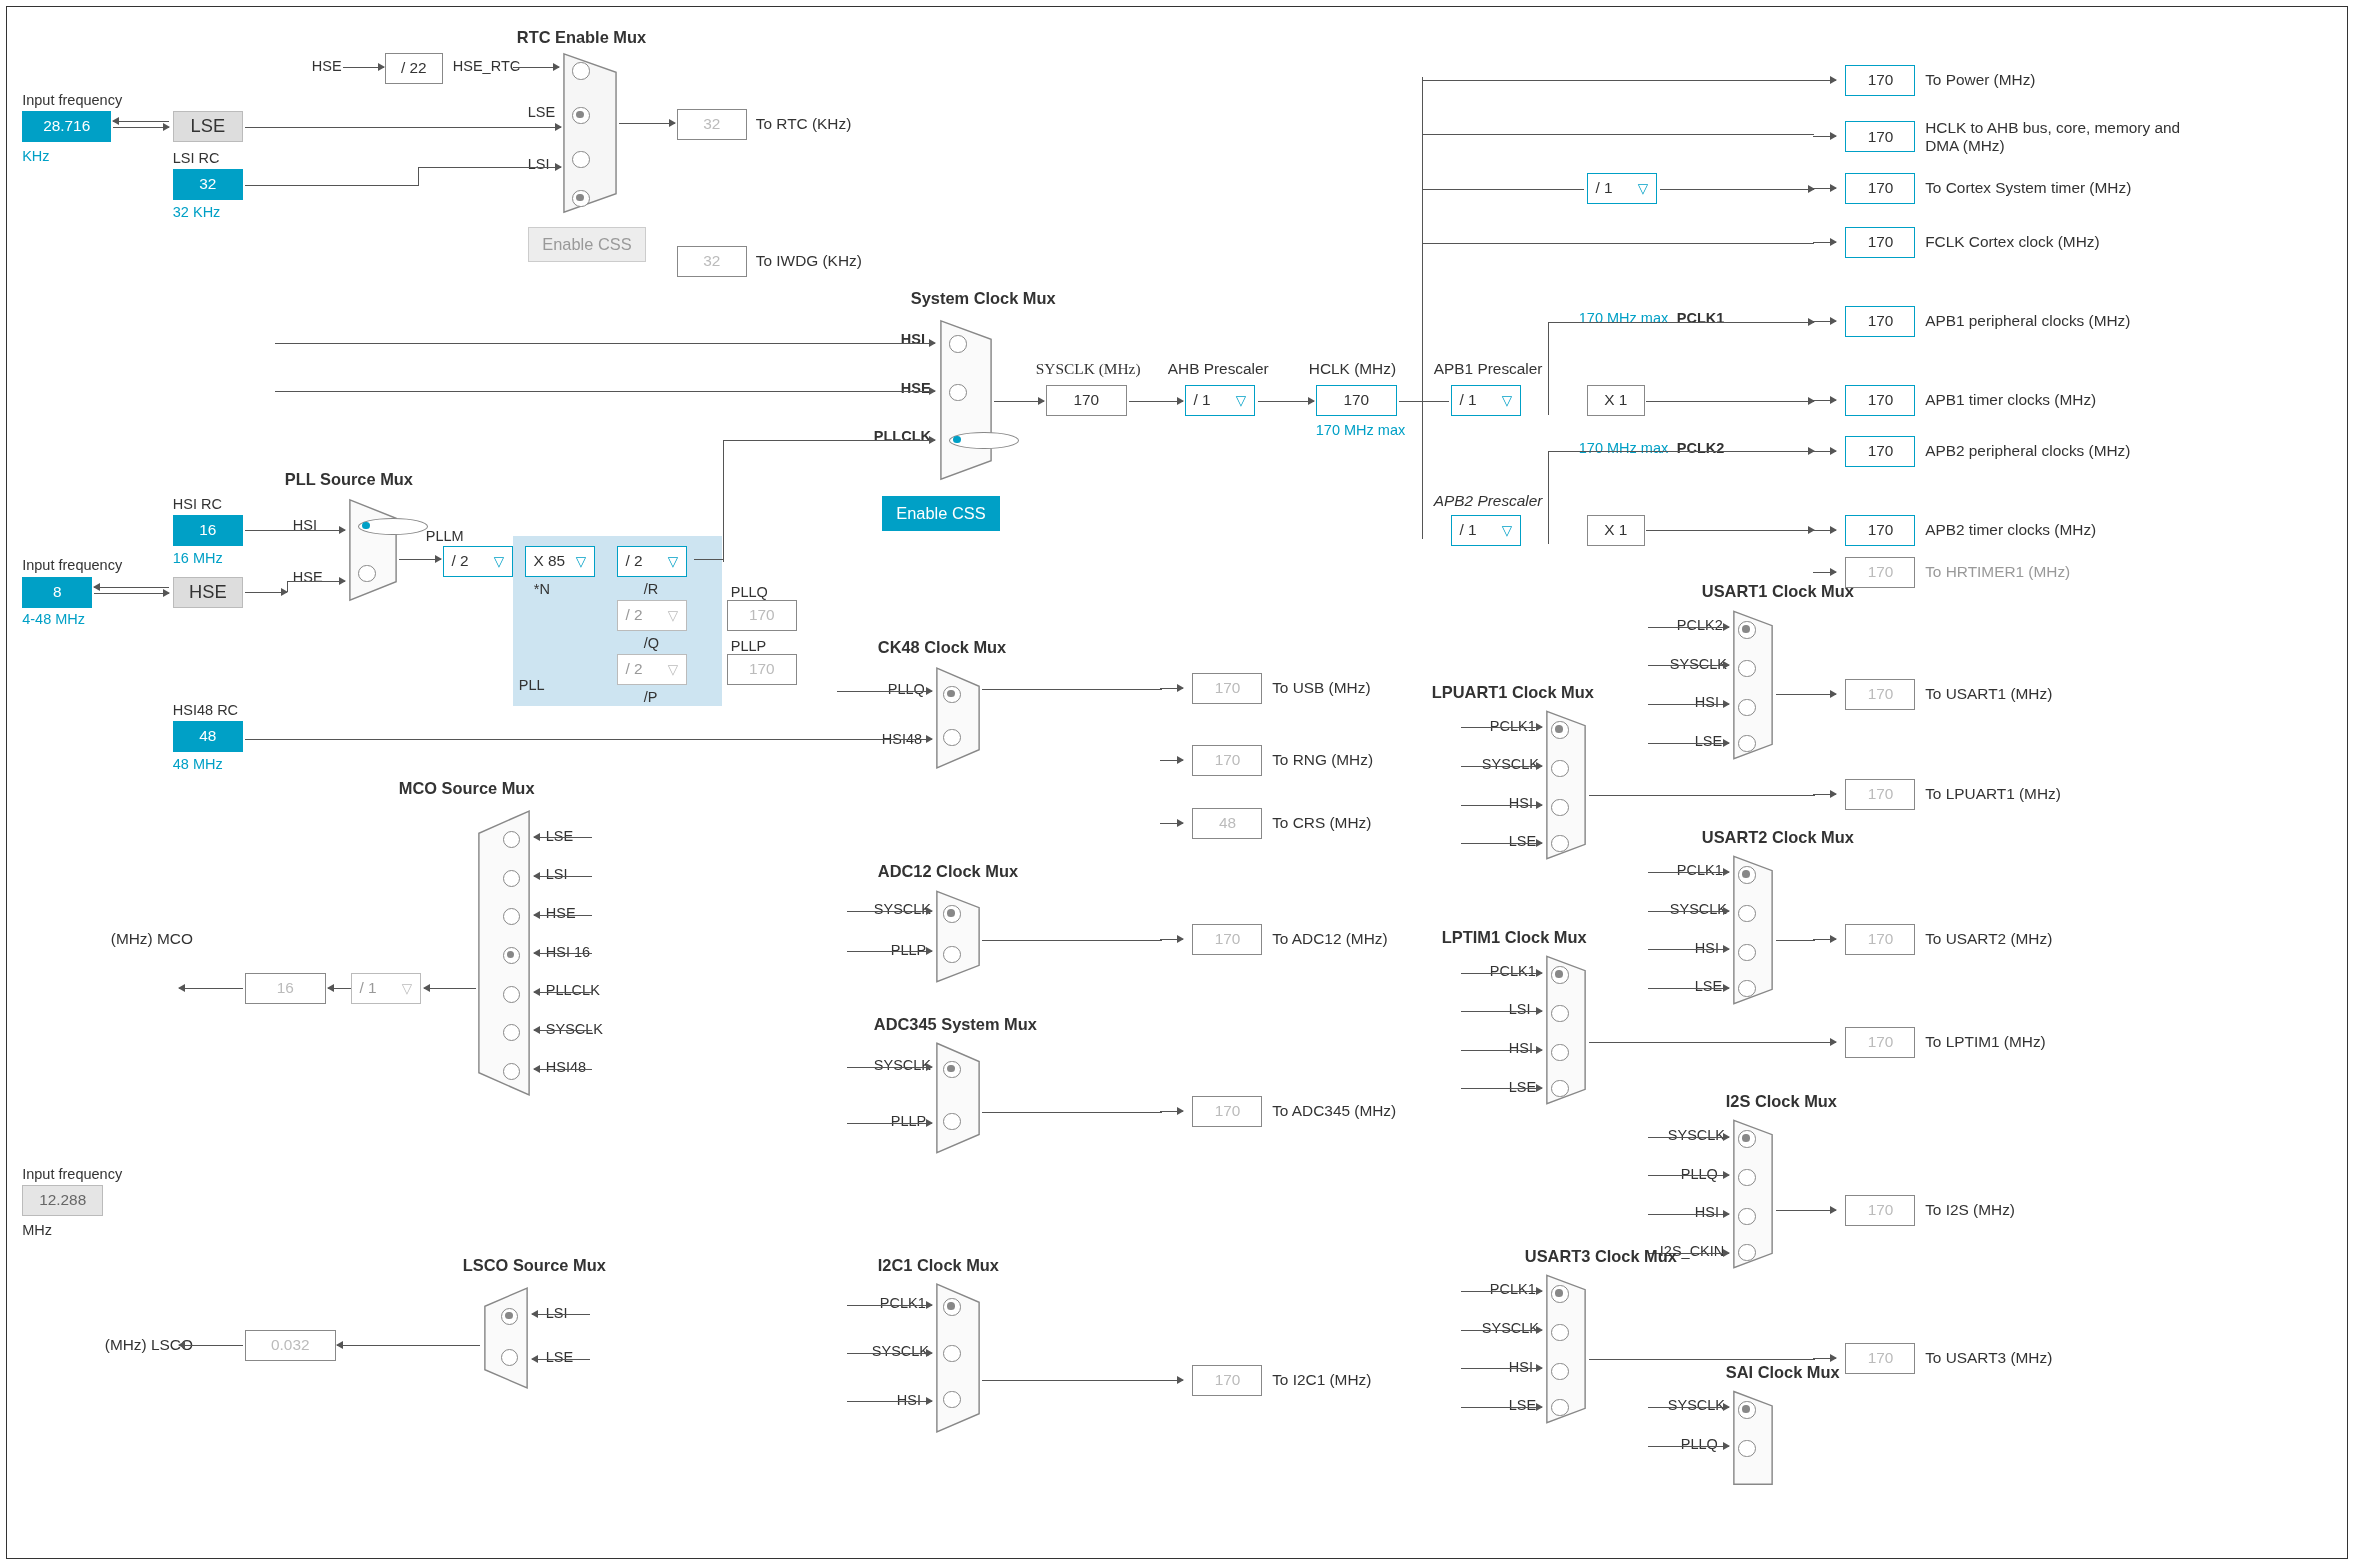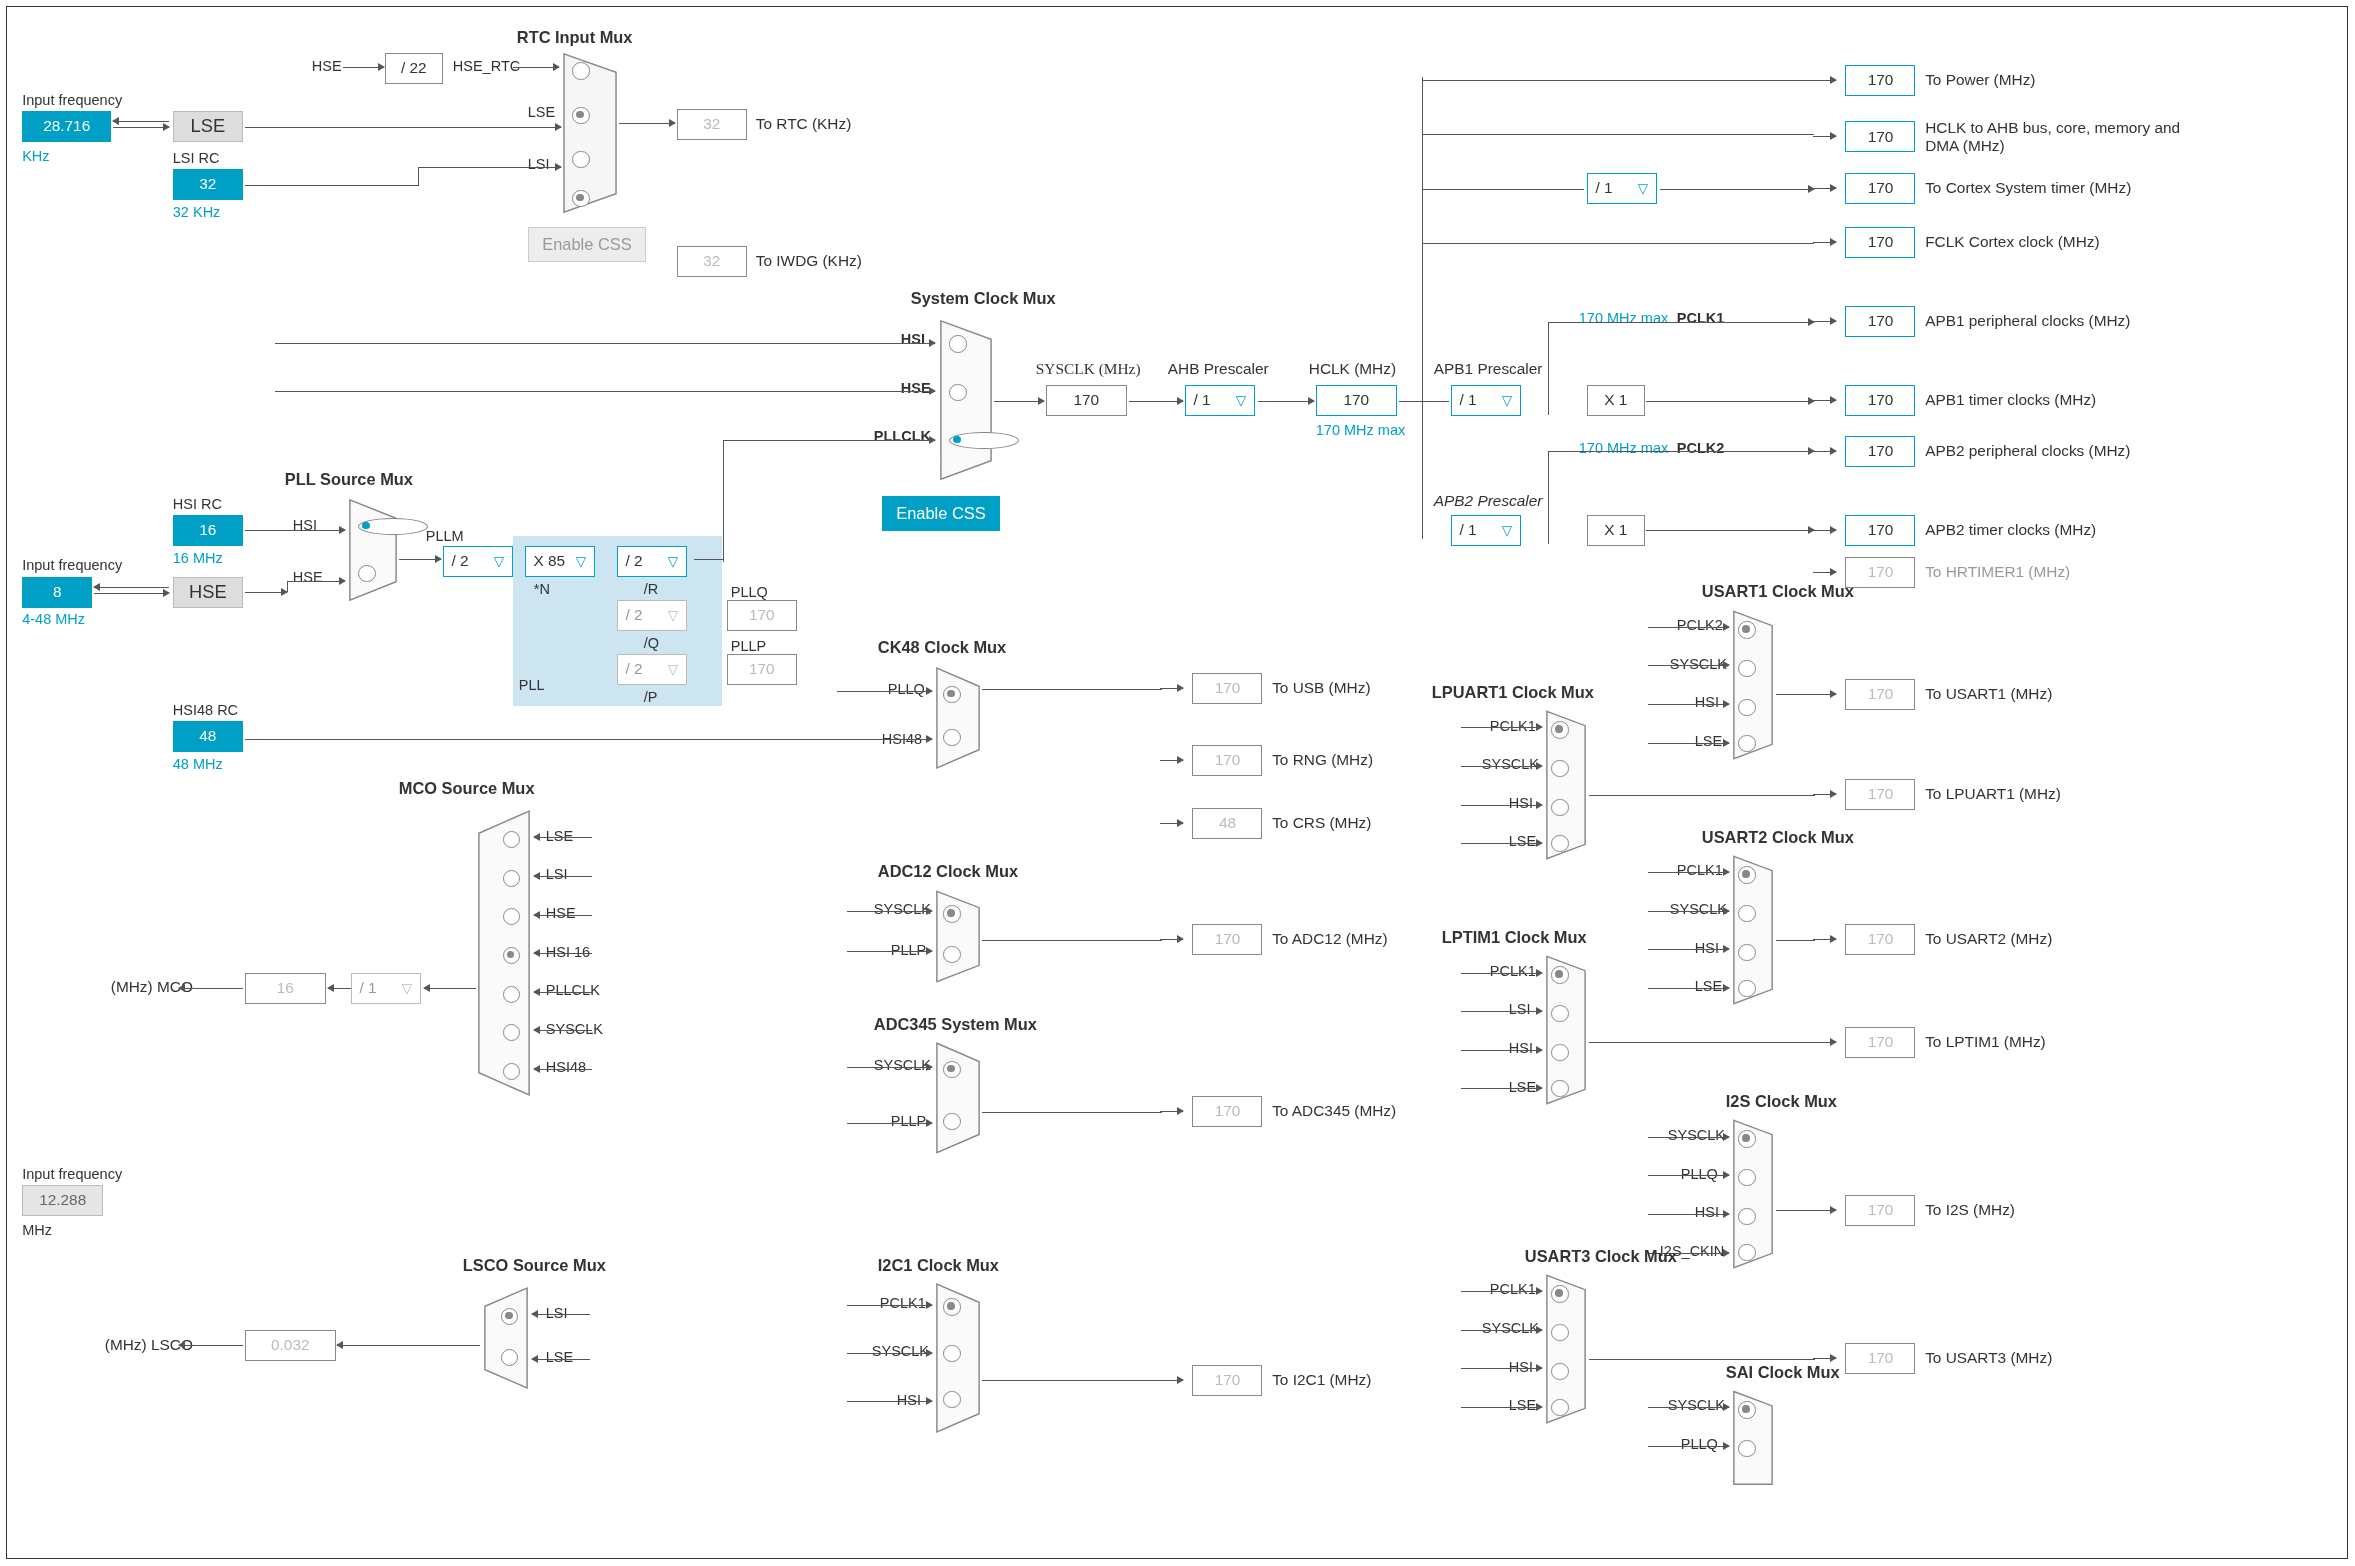--- a/index.html
+++ b/index.html
@@ -124,21 +124,21 @@
   <div class="abs lbl-sm" style="top:695px; left:166px;">HSI48 RC</div>
   <div class="abs valbox teal-fill" style="top:714px; left:166px; min-width:70px;">48</div>
   <div class="abs lbl-sm lbl-teal" style="top:749px; left:166px;">48 MHz</div>
 
   <div class="abs lbl-sm" style="top:1159px; left:15.4px;">Input frequency</div>
   <div class="abs valbox grey-fill2" style="top:1178px; left:15.4px; min-width:81px;">
       <span>12.288</span>
     </div>
   <div class="abs lbl-sm" style="top:1215px; left:15.4px;">MHz</div>
 
-  <div class="abs title" style="top:21px; left:510px;">RTC Input Mux</div>
+  <div class="abs title" style="top:21px; left:510px;">RTC Enable Mux</div>
   <div class="abs lbl-sm" style="top:51px; left:305px;">HSE</div>
   <div class="hline arrow-r" style="top:60px; left:336px; width:41px;"></div>
   <div class="abs valbox" style="top:46px; left:378px; min-width:58px;">/ 22</div>
   <div class="abs lbl-sm" style="top:51px; left:446px;">HSE_RTC</div>
   <div class="hline arrow-r" style="top:60px; left:506px; width:46px;"></div>
 
   <div class="mux" style="top:44px; left:554px;">
     <svg width="58" height="164" viewBox="0 0 60 170">
         <polygon points="3,3 57,22 57,148 3,167" fill="#f6f6f6" stroke="#888" stroke-width="1.5"></polygon>
       </svg>
@@ -451,21 +451,21 @@
   <div class="hline arrow-l" style="top:1023px; left:527px; width:58px;"></div>
   <div class="hline arrow-l" style="top:1062px; left:527px; width:58px;"></div>
 
   <div class="abs sel grey" style="top:966px; left:344px;">
       <span>/ 1</span>
       <span class="chev">▽</span>
     </div>
   <div class="hline arrow-l" style="top:981px; left:417px; width:52px;"></div>
   <div class="abs valbox faded" style="top:966px; left:238px; min-width:81px;">16</div>
   <div class="hline arrow-l" style="top:981px; left:321px; width:23px;"></div>
-  <div class="abs lbl" style="top:971px; left:104px;">(MHz) MCO</div>
+  <div class="abs lbl" style="top:923px; left:104px;">(MHz) MCO</div>
   <div class="hline arrow-l" style="top:981px; left:172px; width:64px;"></div>
 
   <div class="abs title" style="top:1249px; left:456px;">LSCO Source Mux</div>
   <div class="mux" style="top:1278px; left:475px;">
     <svg width="48" height="106" viewBox="0 0 50 110">
         <polygon points="47,3 3,22 3,88 47,107" fill="#fafafa" stroke="#888" stroke-width="1.5"></polygon>
       </svg>
     <span class="radio sel-grey" style="top:23px; left:19.3px;"></span>
     <span class="radio" style="top:64px; left:19.3px;"></span>
   </div>

